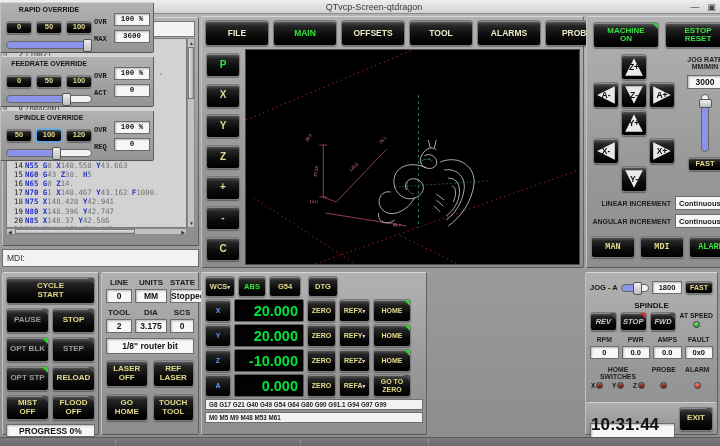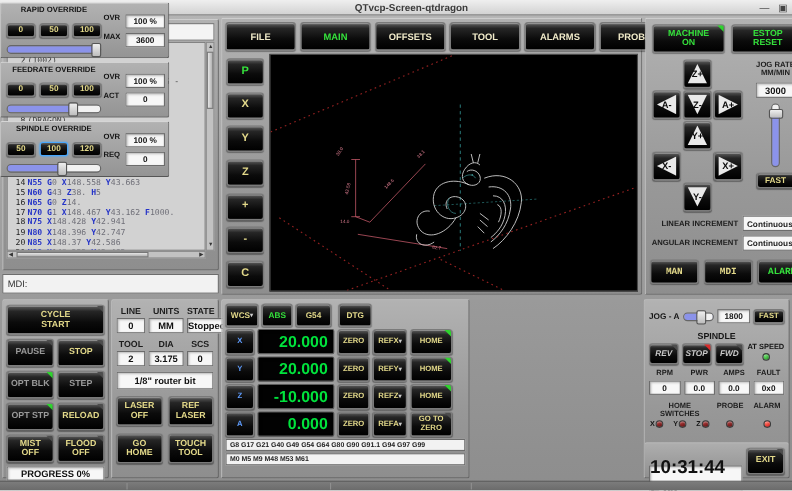--- a/index.html
+++ b/index.html
@@ -4,21 +4,21 @@
 <style>
   * { margin:0; padding:0; box-sizing:border-box; }
   html,body { width:720px; height:446px; font-family:"Liberation Sans",sans-serif; }
   #app { position:relative; width:720px; height:446px; overflow:hidden;
          background:linear-gradient(180deg,#b5b5b5,#9c9c9c 55%,#8d8d8d); }
 
   
   #titlebar { position:absolute; left:0; top:0; width:720px; height:14px;
     background:linear-gradient(180deg,#efefef,#d2d2d2); border-bottom:1px solid #8a8a8a;
     display:flex; align-items:center; justify-content:center; }
-  #titlebar .t { font-size:9px; font-weight:bold; color:#3a3a3a;margin-left:28px; }
+  #titlebar .t { font-size:9px; font-weight:normal; color:#3a3a3a;margin-left:28px; }
   .win-icons { position:absolute; right:4px; top:1px; display:flex; gap:8px; }
   .win-icons span { font-size:9px; color:#444; line-height:12px; cursor:default; }
 
   
   .panel { position:absolute; background:linear-gradient(180deg,#b2b2b2,#989898 60%,#8e8e8e);
     border-top:1px solid #d6d6d6; border-left:1px solid #c2c2c2;
     border-right:1px solid #616161; border-bottom:1px solid #575757; border-radius:2px; }
   .btn { position:relative; overflow:hidden;
     background:linear-gradient(180deg,#606060 0%,#262626 20%,#0b0b0b 60%,#000 100%);
     border:1px solid #7a7a7a; border-radius:3px;
@@ -160,21 +160,21 @@
   .ovr-group { flex:1; position:relative; background:linear-gradient(180deg,#b2b2b2,#949494);
     border-top:1px solid #d6d6d6; border-left:1px solid #c2c2c2;
     border-right:1px solid #5e5e5e; border-bottom:1px solid #555; border-radius:2px;
     display:grid; grid-template-columns:1fr 56px; padding:2px 3px; }
   .ovr-left { display:flex; flex-direction:column; justify-content:space-between; padding:1px 2px; }
   .ovr-title { font-size:7px; font-weight:bold; color:#151515; text-align:center; }
   .ovr-btns { display:flex; justify-content:space-between; }
   .ovr-btns .btn { width:26px; height:13px; font-size:7.5px; }
   .ovr-btns .btn.sel { border:1px solid #47a8ff; box-shadow:0 0 2px #47a8ff; }
   .ovr-right { display:flex; flex-direction:column; justify-content:center; gap:4px; }
-  .ovr-kv { display:flex; align-items:flex-start; justify-content:space-between; }
+  .ovr-kv { display:flex; align-items:flex-end; justify-content:space-between;font-family:Liberation Mono, monospace; }
   .ovr-kv .k { font-size:7px; font-weight:bold; color:#151515; }
   .ovr-kv .whitebox { width:36px; height:13px; font-size:7.5px; }
 
   
   #sp-panel { left:585px; top:272px; width:133px; height:163px; padding:4px; }
   #joga-row { display:flex; align-items:center; gap:3px; height:15px; margin:3px 0 6px 0; }
   #joga-row .lbl { font-size:7.5px; font-weight:bold; color:#151515; white-space:nowrap; }
   #joga-slider { flex:1; }
   #joga-val { width:30px; height:13px; font-size:7.5px; flex:none; }
   #joga-fast { width:28px; height:13px; font-size:7px; flex:none; }

